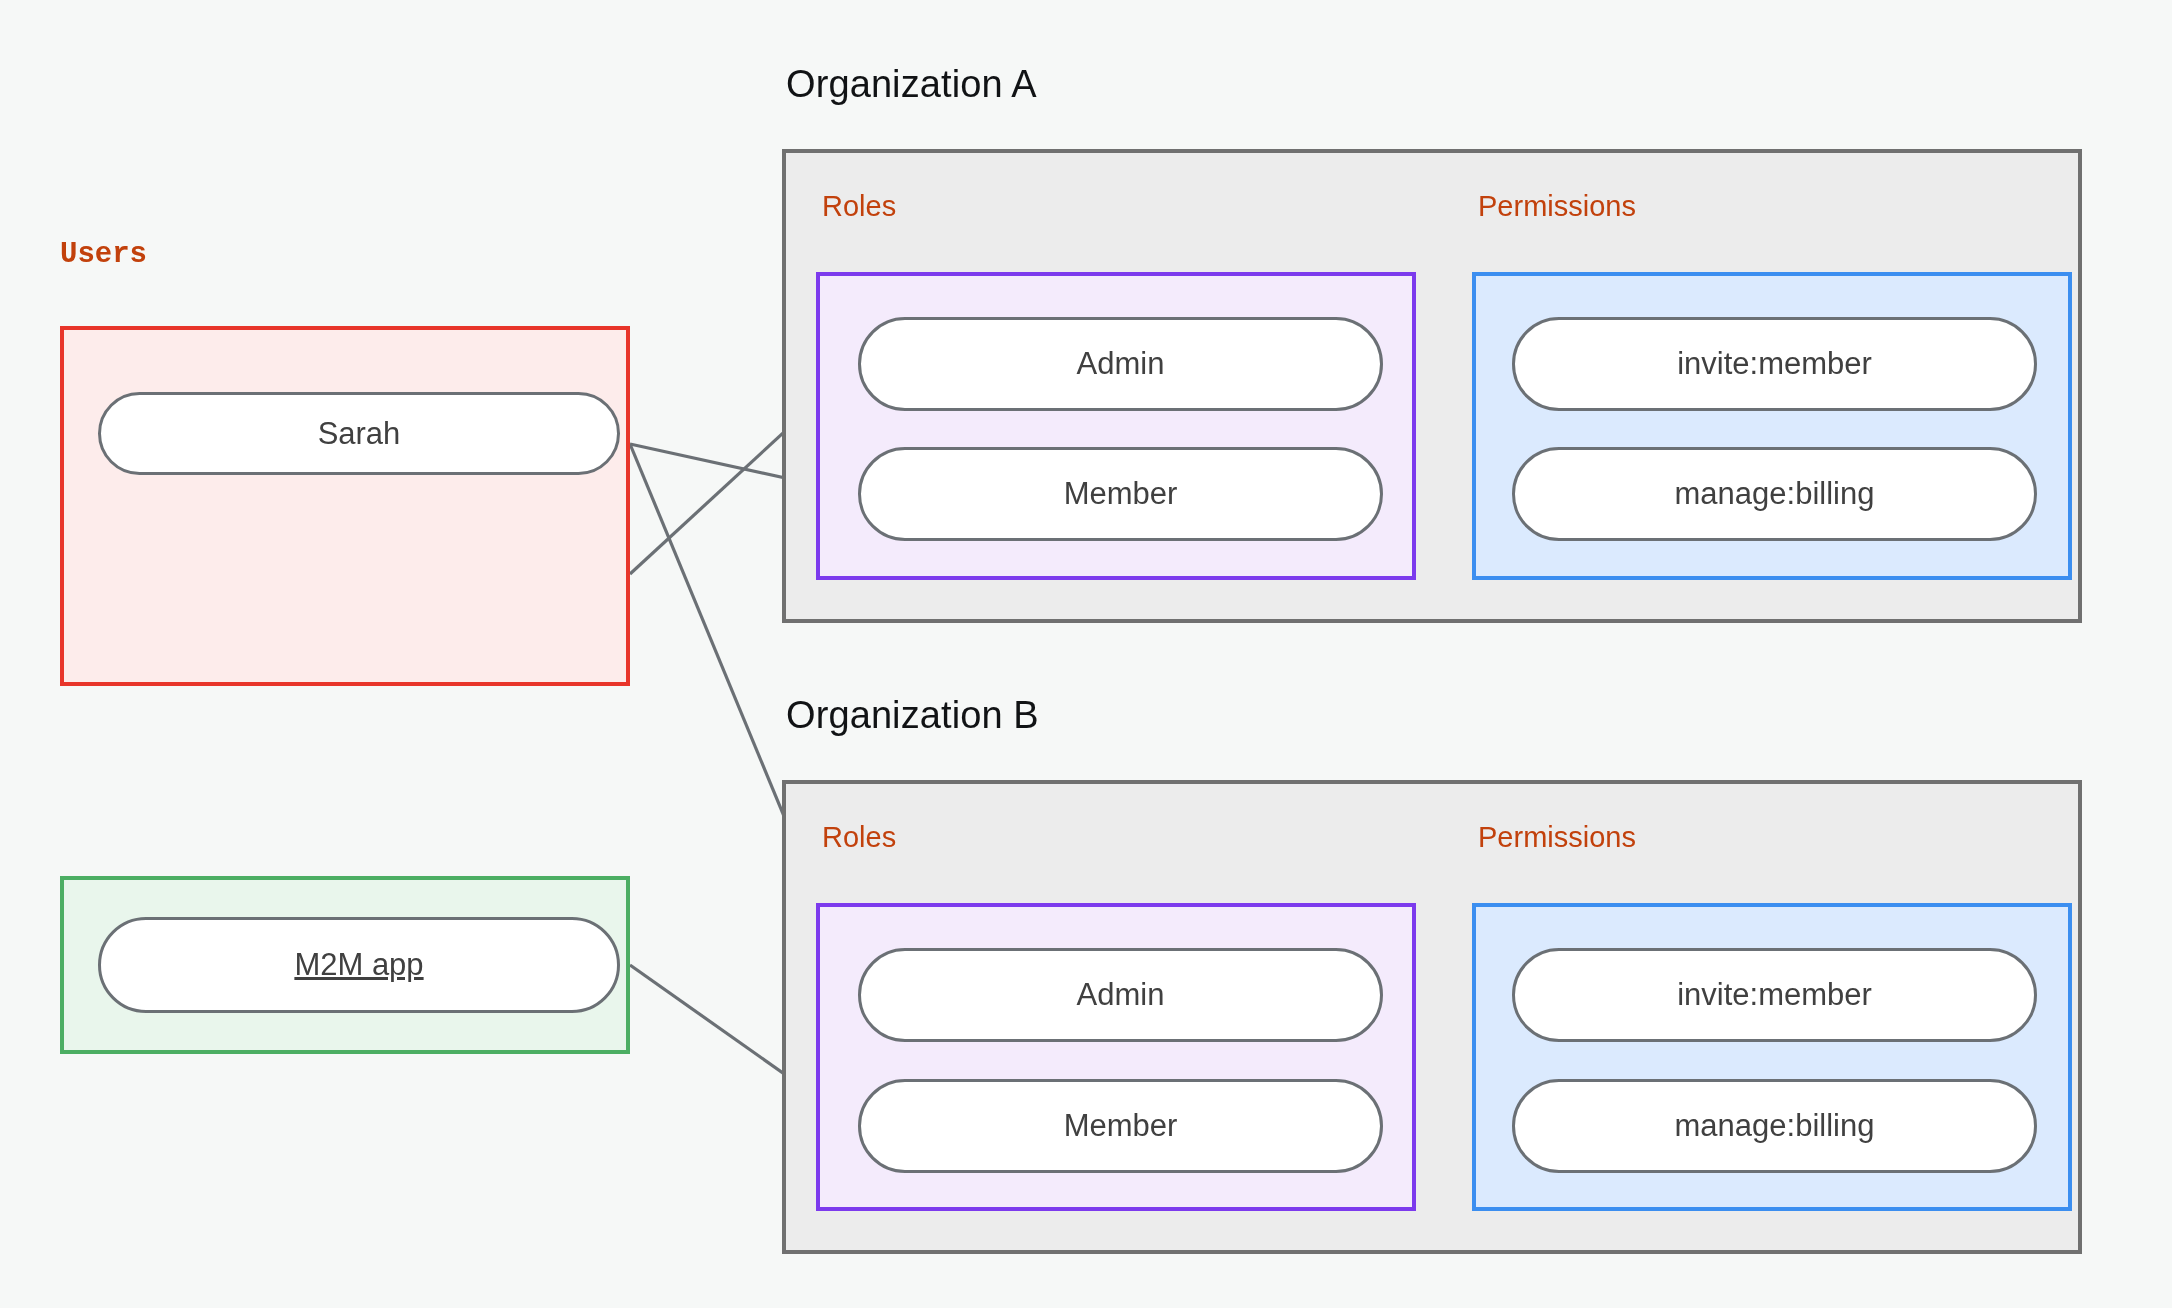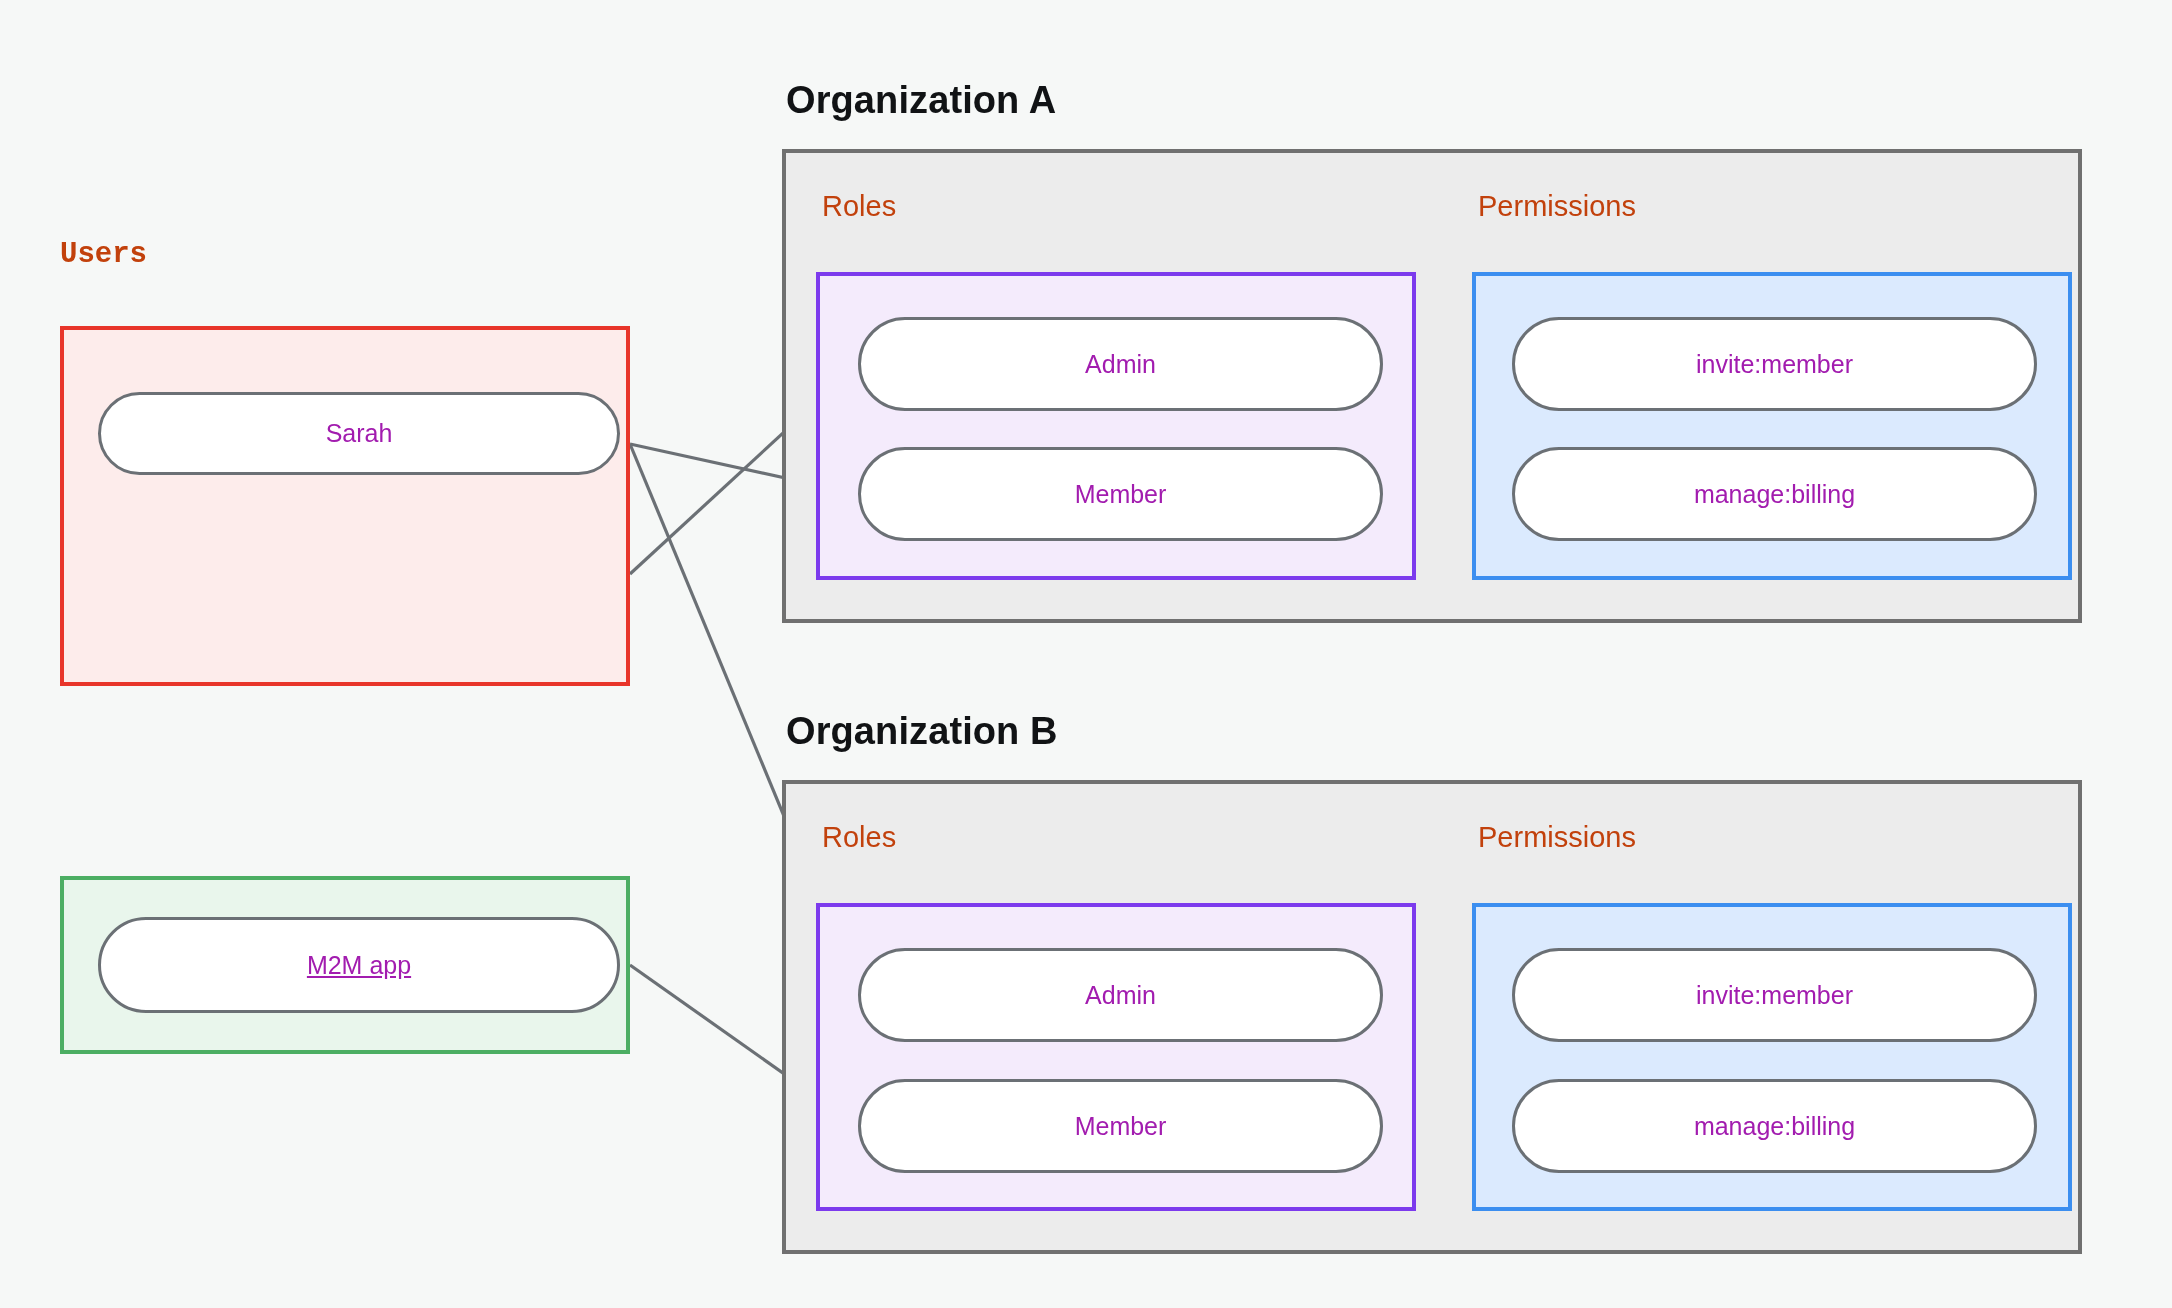--- a/index.html
+++ b/index.html
@@ -10,24 +10,23 @@
     overflow:hidden;
     position:relative;
   }
   #canvas{position:absolute;inset:0;width:2172px;height:1308px;}
   #edges{position:absolute;left:0;top:0;width:2172px;height:1308px;pointer-events:none;}
 
   .grp-label{
     position:absolute;
     font-size:38px;
     color:#111315;
-    font-weight:700;
+    font-weight:400;
     white-space:nowrap;
     letter-spacing:.1px;
-    margin-top:16px;
   }
   .sub-label{
     position:absolute;
     font-size:29px;
     color:#c2410c;
     white-space:nowrap;
   }
   .users-label{font-weight:700;font-family:Liberation Mono, monospace;}
   .m2m-label{font-weight:700;}
 
@@ -38,22 +37,22 @@
   .box-roles{background:#f4ebfc;border:4px solid #7c3aed;}
   .box-perms{background:#dbeafe;border:4px solid #3b8ef0;}
 
   .pill{
     position:absolute;
     box-sizing:border-box;
     background:#ffffff;
     border:3.5px solid #6b7075;
     border-radius:999px;
     display:flex;align-items:center;justify-content:center;
-    font-size:25px;
-    color:#a21caf;
+    font-size:31px;
+    color:#404040;
     white-space:nowrap;
     text-align:center;
   }
 </style>
 </head>
 <body>
 
 <div id="canvas">
 
   <svg id="edges" viewBox="0 0 2172 1308">

